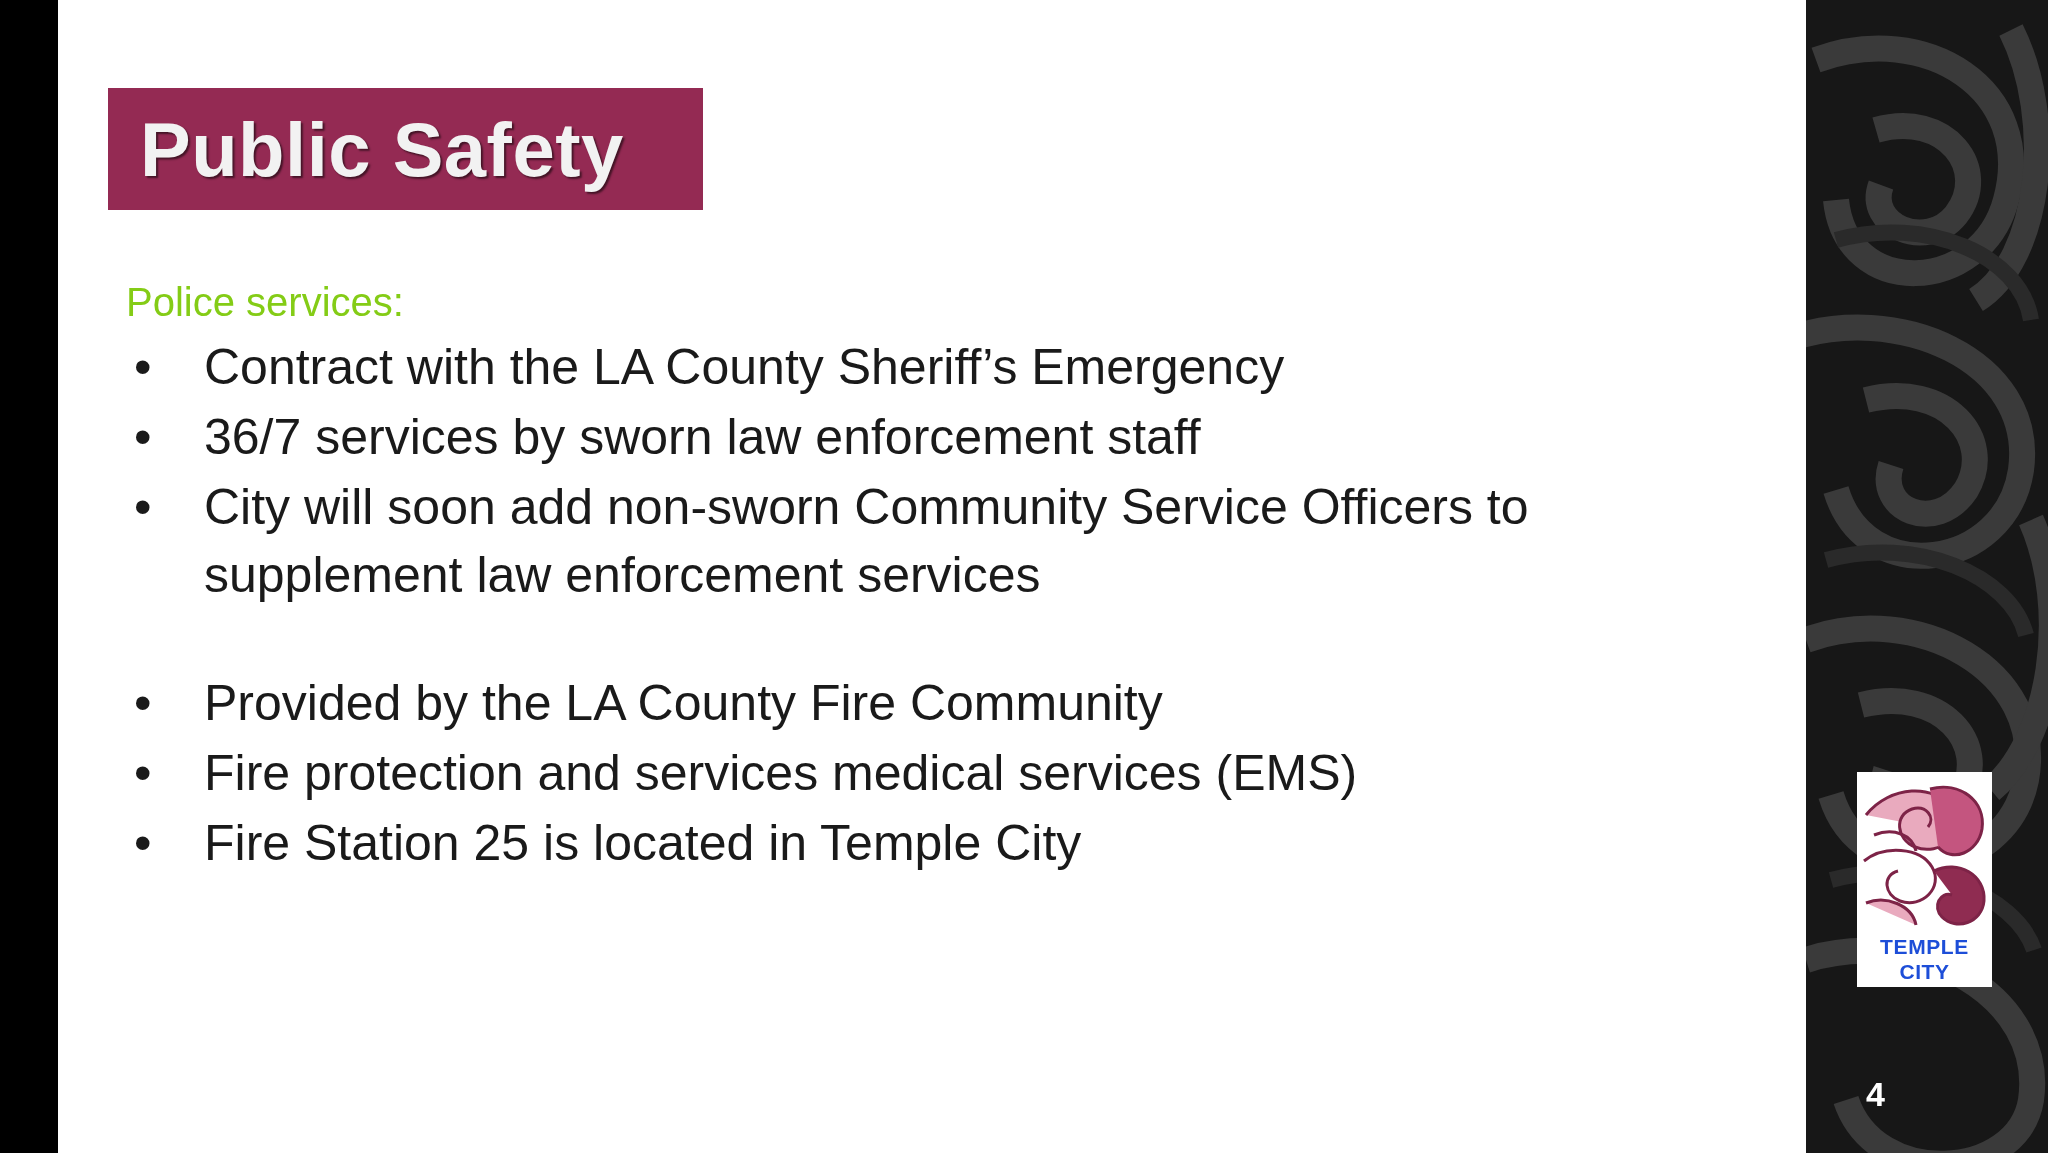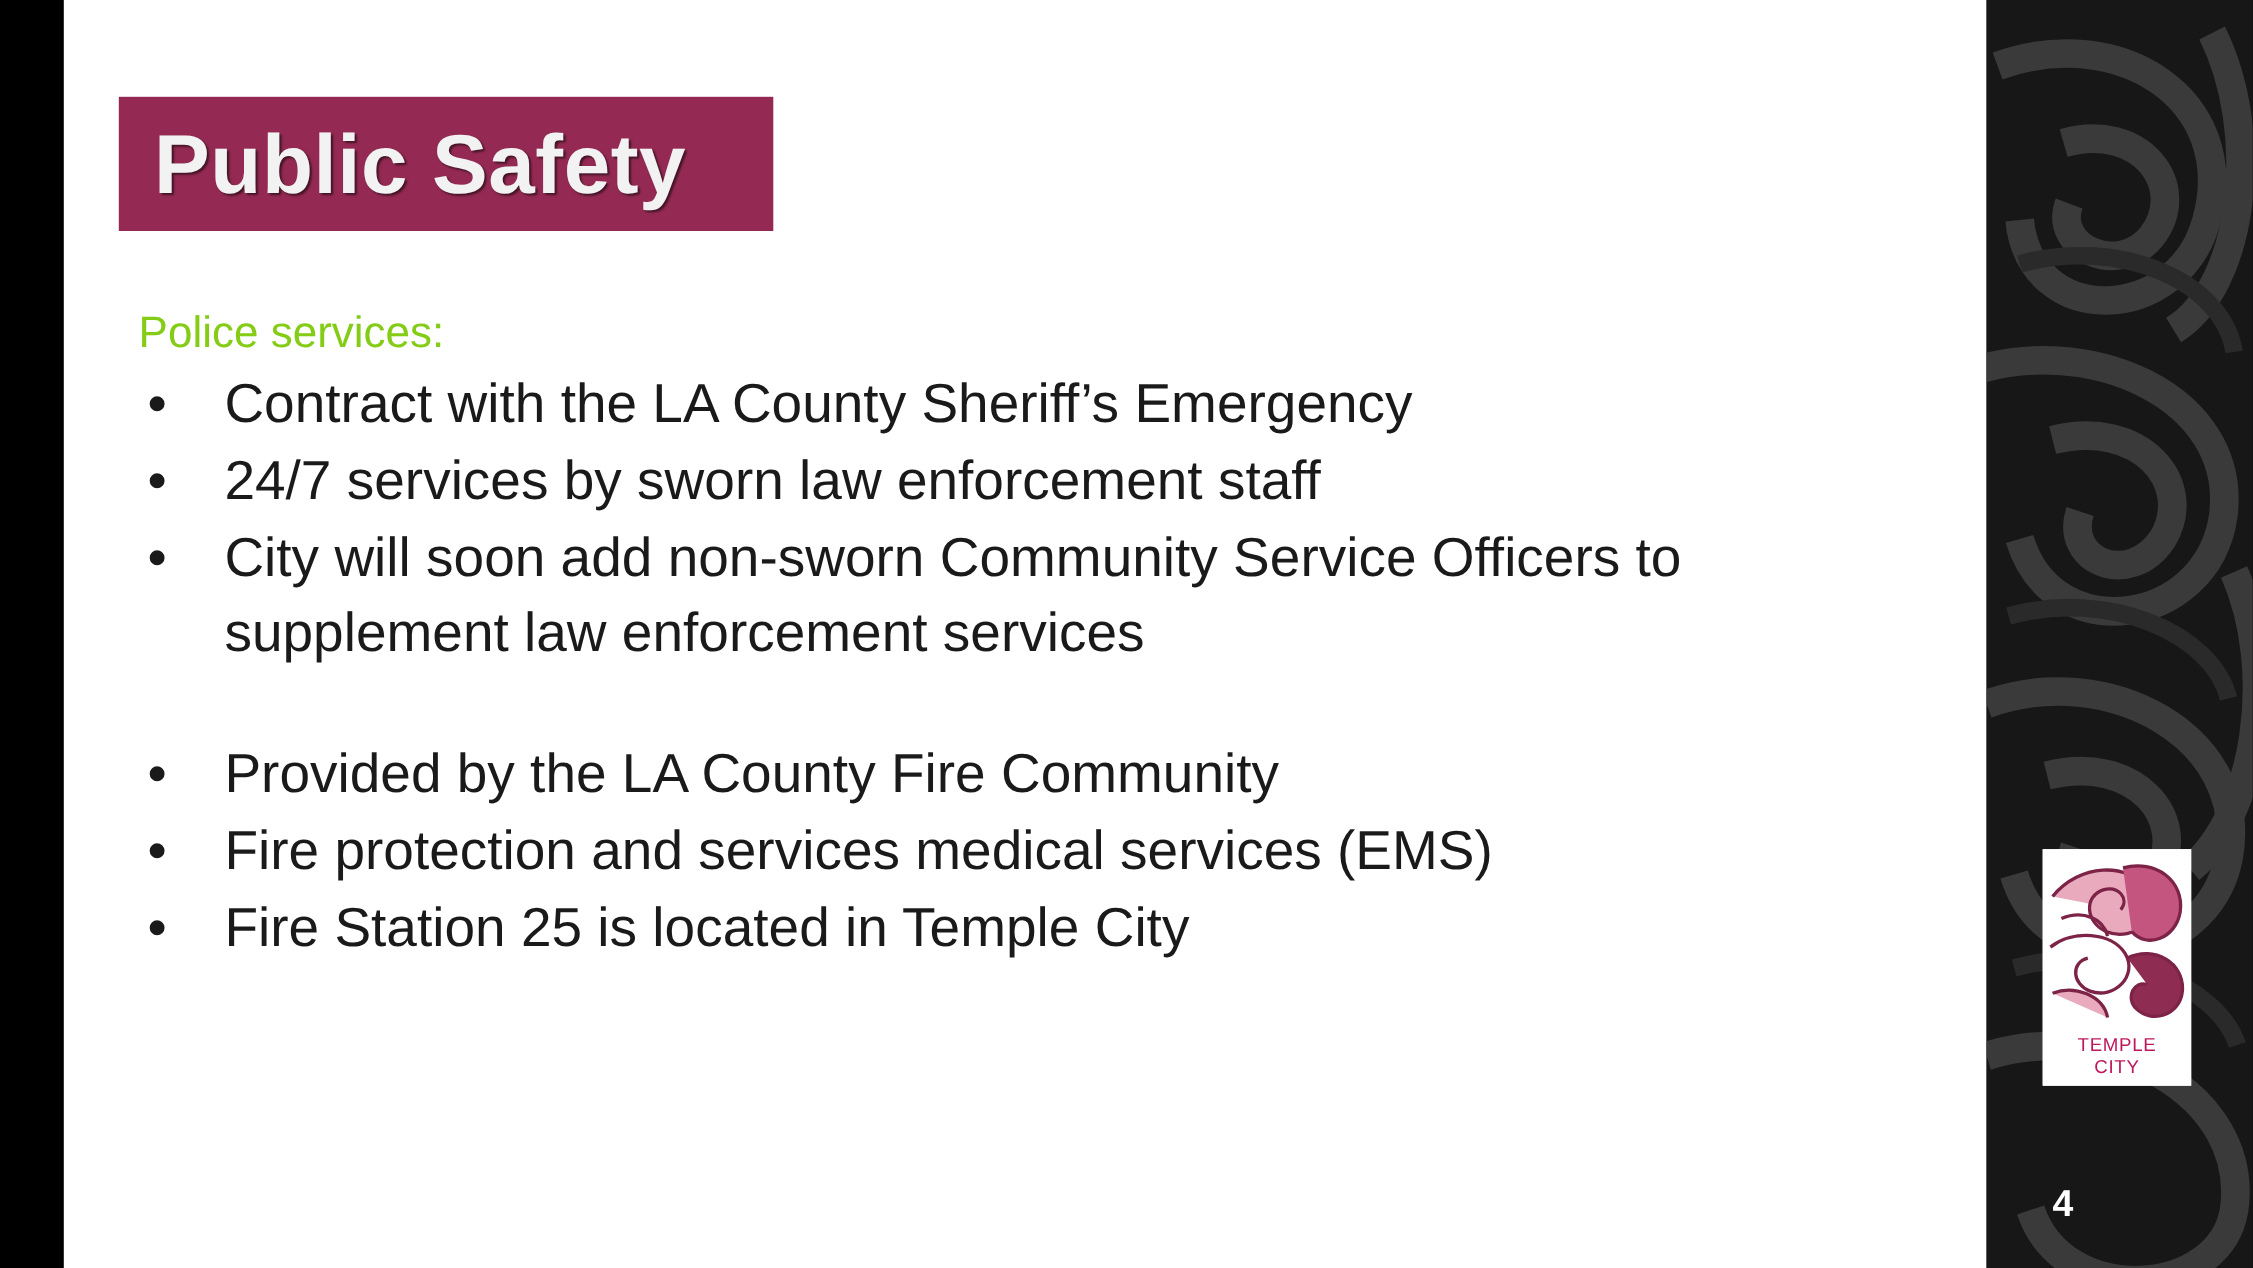--- a/index.html
+++ b/index.html
@@ -135,23 +135,23 @@
     top: 160px;
     width: 129px;
     height: 49px;
     background: #ffffff;
     display: flex;
     flex-direction: column;
     align-items: center;
     justify-content: center;
   }
   .logo-line {
-    font-size: 17px;
-    font-weight: normal;
-    color: #be185d;
+    font-size: 21px;
+    font-weight: bold;
+    color: #1d4ed8;
     letter-spacing: 0.6px;
     line-height: 1.15;
   }
 
   
   .page-number {
     position: absolute;
     left: 1866px;
     top: 1075px;
     font-size: 34px;
@@ -195,21 +195,21 @@
   <div class="body-block">
 
     <p class="section-heading">Police services:</p>
     <ul class="bullet-list">
       <li class="bullet-item">
         <span class="dot">•</span>
         <span>Contract with the LA County Sheriff’s Emergency</span>
       </li>
       <li class="bullet-item">
         <span class="dot">•</span>
-        <span>24/7 services by sworn law enforcement staff</span>
+        <span>36/7 services by sworn law enforcement staff</span>
       </li>
       <li class="bullet-item">
         <span class="dot">•</span>
         <span>City will soon add non-sworn Community Service Officers to supplement law enforcement services</span>
       </li>
     </ul>
 
     <div class="gap"></div>
 
     <ul class="bullet-list">

